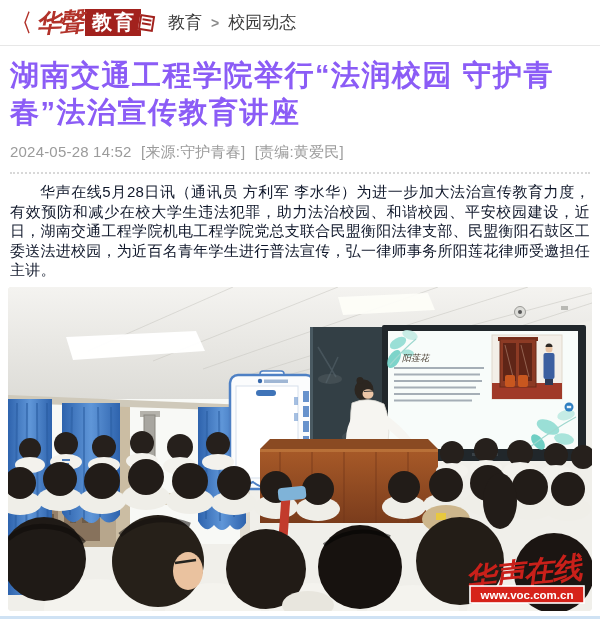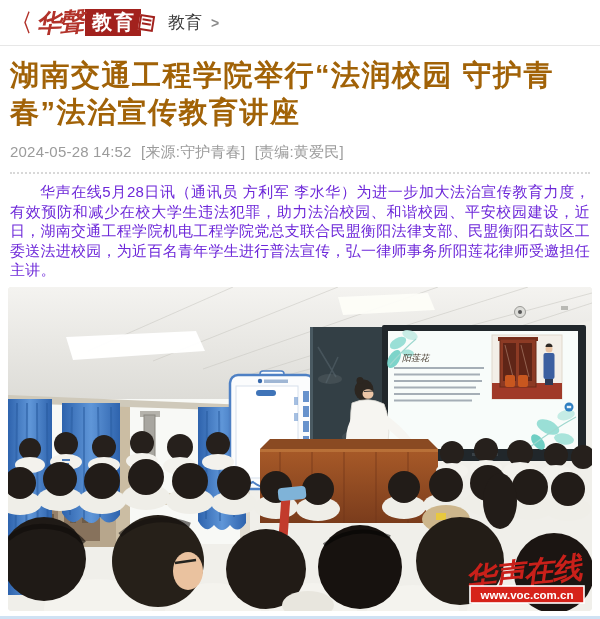--- a/index.html
+++ b/index.html
@@ -20,25 +20,25 @@
   .news-icon { position:relative; width:15px; height:16px; background:#fff; border:2px solid #a2211d;
                margin-left:-2px; transform:rotate(9deg); display:inline-block; }
   .news-icon i { display:block; height:2px; background:#a2211d; margin:2px 1px 0 1px; }
   .crumbs { margin-left:14px; font-size:17px; color:#3c3c3c; display:flex; align-items:center; gap:9px; }
   .crumbs a { color:#3c3c3c; text-decoration:none; cursor:pointer; }
   .crumbs .sep { color:#8a8a8a; font-size:14px; font-weight:bold; }
 
   
   .content { padding:0 10px; }
   .title { margin-top:11px; width:548px; font-size:29px; line-height:37px; font-weight:700;
-           color:#a16207; letter-spacing:1.5px; font-family:"Liberation Sans","DejaVu Sans",sans-serif; }
+           color:#8b5cf6; letter-spacing:1.5px; font-family:"Liberation Sans","DejaVu Sans",sans-serif; }
   .meta { margin-top:12px; font-size:15px; color:#9b9b9b; letter-spacing:.2px; }
   .meta span { margin-right:5px;margin-top:39px; }
   .dotted { margin-top:10px; border-top:2px dotted #d8d8d8; height:0; }
-  .body-text { margin-top:8px; font-size:15px; line-height:19.5px; color:#6d28d9;
+  .body-text { margin-top:8px; font-size:15px; line-height:19.5px; color:#0f172a;
                text-indent:2em; letter-spacing:.2px; text-align:justify; }
 
   
   .photo { margin:7px 16px 0 -2px; width:584px; height:324px; border-radius:4px; overflow:hidden;
            background:#eceae4; position:relative; }
   .photo svg { display:block; width:584px; height:324px; }
 
   .bottom-strip { position:absolute; left:0; bottom:0; width:600px; height:7px; background:#fff;
                   border-bottom:3px solid #cfe2f4; }
 </style>
@@ -53,20 +53,21 @@
       <span class="brand-script">华聲</span>
       <span class="brand-badge">教育</span>
       <span class="news-icon">
           <i></i>
           <i></i>
         </span>
     </a>
     <nav class="crumbs">
       <a>教育</a>
       <span class="sep">&gt;</span>
+      <a>校园动态</a>
     </nav>
   </header>
 
   <main class="content">
     <h1 class="title">湖南交通工程学院举行“法润校园 守护青春”法治宣传教育讲座</h1>
 
     <div class="meta">
       <span>2024-05-28 14:52</span>
       <span>[来源:守护青春]</span>
       <span>[责编:黄爱民]</span>

